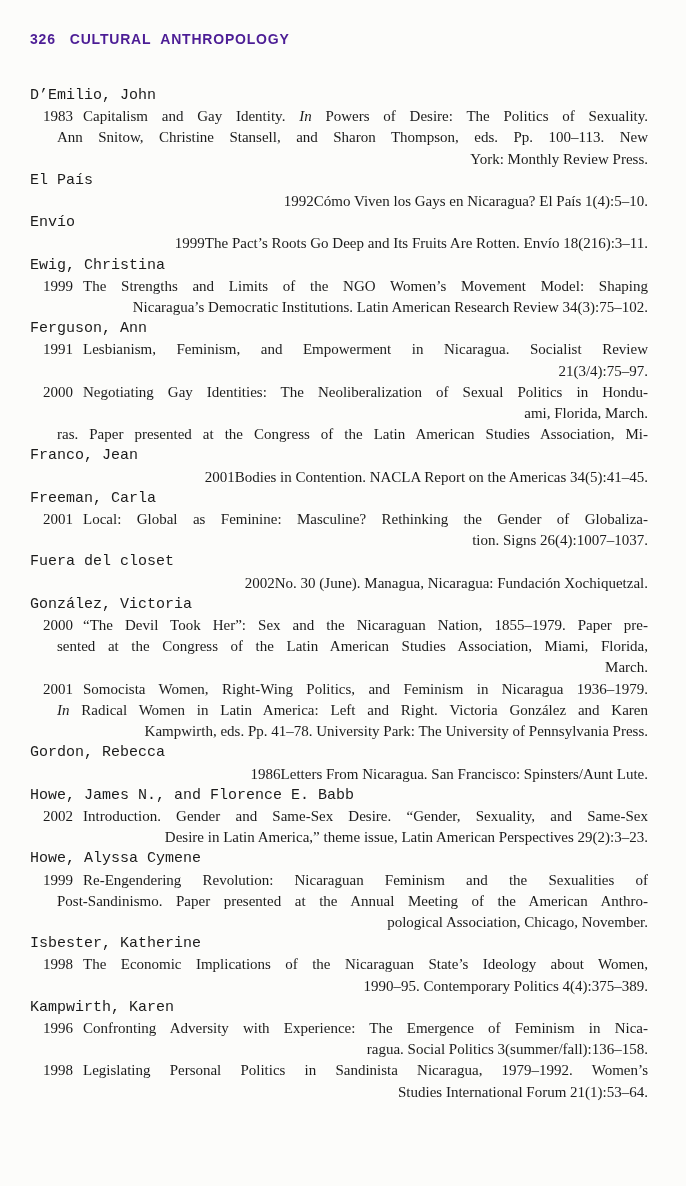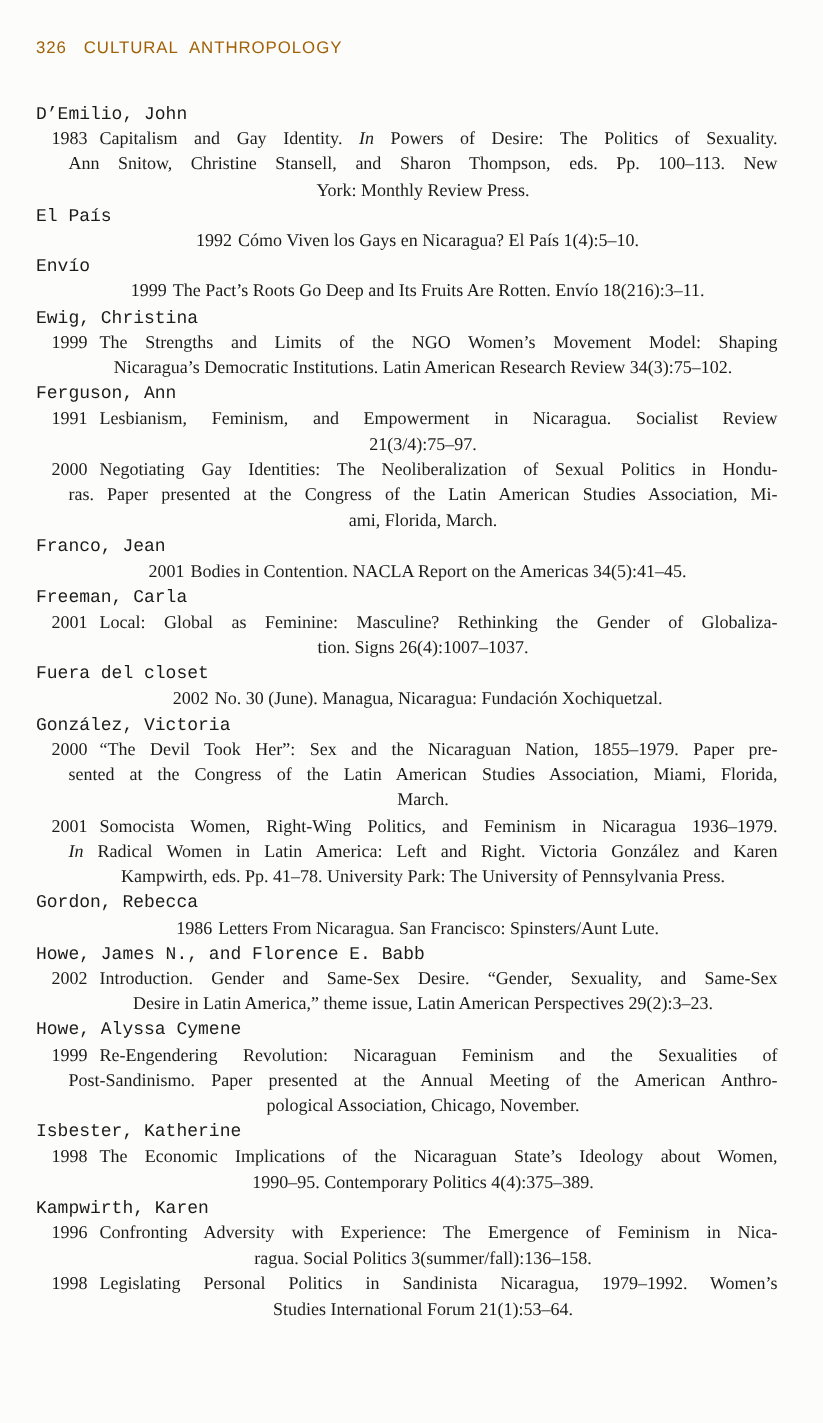--- a/index.html
+++ b/index.html
@@ -18,43 +18,43 @@
     height: 1186px;
     padding: 31px 38px 0 30px;
     background: #fcfcfa;
     color: #1b1b1b;
     font-family: "Liberation Serif", "DejaVu Serif", serif;
     font-size: 15px;
   }
   .running-head {
     font-family: "Liberation Sans", "DejaVu Sans", sans-serif;
     font-size: 14px;
-    font-weight: 400;
+    font-weight: 700;
     letter-spacing: 0.8px;
-    color: #a16207;
+    color: #4c1d95;
     line-height: 17px;
     white-space: nowrap;
   }
   .running-head .page-number {
     margin-right: 14px;
   }
   .running-head .journal-title {
     word-spacing: 5px;
   }
   .references {
     margin-top: 37px;
   }
   .author-line {
     line-height: 21.2px;
     text-align: left;
     font-family: Liberation Mono, monospace;
   }
   .ref-line {
     line-height: 21.2px;
-    text-align: center;
+    text-align: right;
   }
   .ref-line.first {
     padding-left: 13px;
   }
   .ref-line.cont {
     padding-left: 27px;
   }
   .ref-line.just {
     text-align: justify;
     text-align-last: justify;
@@ -105,22 +105,22 @@
       <div>
         <div class="author-line">Ferguson, Ann</div>
         <div>
           <div class="ref-line first just"><span class="year">1991</span>Lesbianism, Feminism, and Empowerment in Nicaragua. Socialist Review</div>
           <div class="ref-line cont">21(3/4):75–97.</div>
         </div>
       </div>
       <div>
         <div>
           <div class="ref-line first just"><span class="year">2000</span>Negotiating Gay Identities: The Neoliberalization of Sexual Politics in Hondu-</div>
+          <div class="ref-line cont">ami, Florida, March.</div>
           <div class="ref-line cont just">ras. Paper presented at the Congress of the Latin American Studies Association, Mi-</div>
-          <div class="ref-line cont">ami, Florida, March.</div>
         </div>
       </div>
       <div>
         <div class="author-line">Franco, Jean</div>
         <div>
           <div class="ref-line first"><span class="year">2001</span>Bodies in Contention. NACLA Report on the Americas 34(5):41–45.</div>
         </div>
       </div>
       <div>
         <div class="author-line">Freeman, Carla</div>

